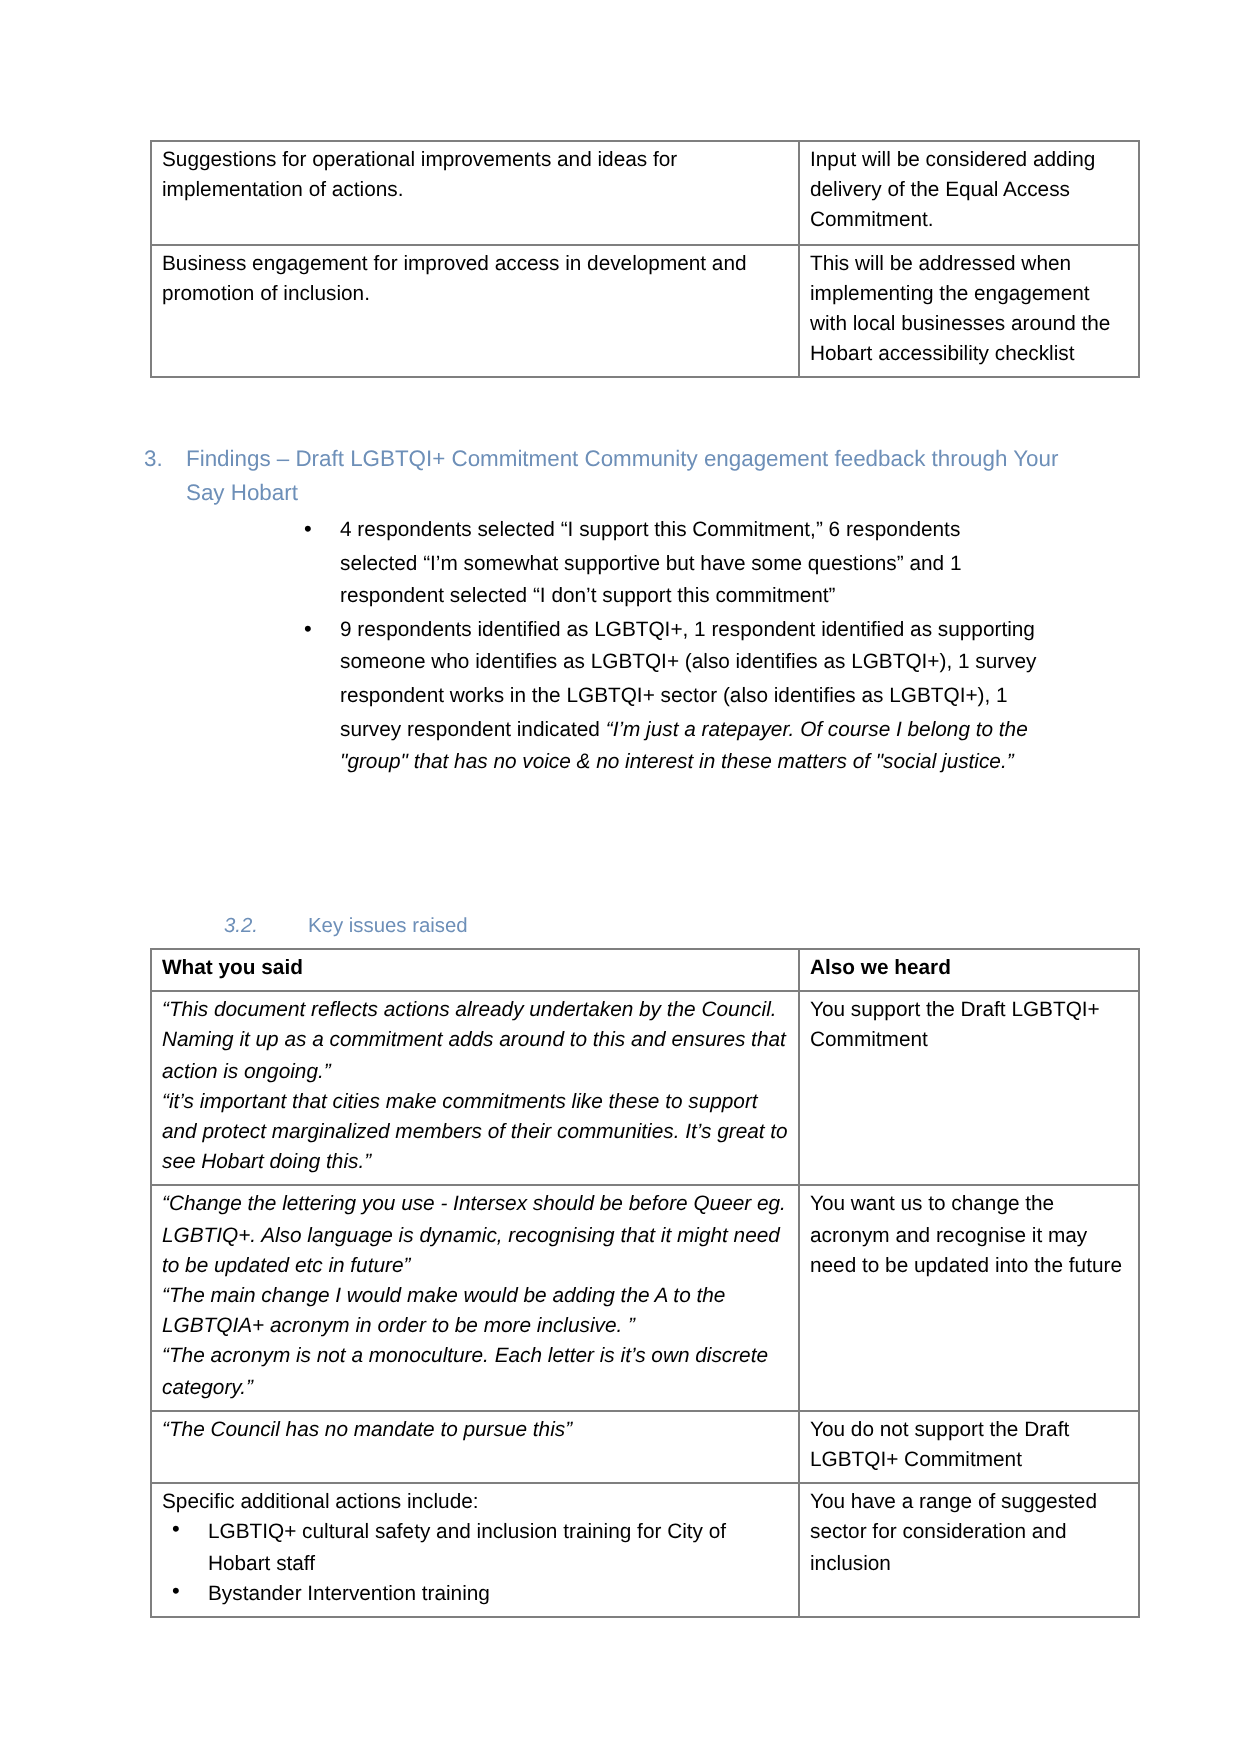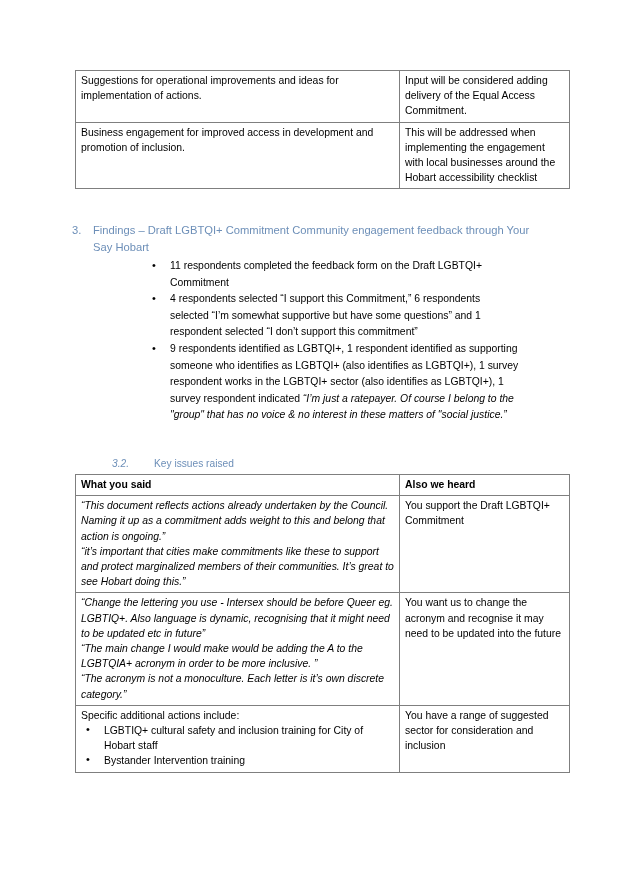--- a/index.html
+++ b/index.html
@@ -157,23 +157,20 @@
     </tbody>
   </table>
 
   <div class="heading1">
     <span class="num">3.</span>
     <span class="htext">Findings – Draft LGBTQI+ Commitment Community engagement feedback through Your Say Hobart</span>
   </div>
 
   <div class="findings">
     <ul>
-      <li>
-        <span>11 respondents completed the feedback form on the Draft LGBTQI+ Commitment</span>
-      </li>
       <li>
         <span>4 respondents selected “I support this Commitment,” 6 respondents selected “I’m somewhat supportive but have some questions” and 1 respondent selected “I don’t support this commitment”</span>
       </li>
       <li>
         <span>9 respondents identified as LGBTQI+, 1 respondent identified as supporting someone who identifies as LGBTQI+ (also identifies as LGBTQI+), 1 survey respondent works in the LGBTQI+ sector (also identifies as LGBTQI+), 1 survey respondent indicated </span><span class="ital">“I’m just a ratepayer. Of course I belong to the "group" that has no voice &amp; no interest in these matters of "social justice.”</span>
       </li>
     </ul>
   </div>
 
   <div class="heading2">
@@ -182,35 +179,41 @@
 
   <table class="doc-table" id="table-issues">
     <tbody>
       <tr>
         <td class="cell-left hdr">What you said</td>
         <td class="cell-right hdr">Also we heard</td>
       </tr>
 
       <tr>
         <td class="cell-left ital">
-          <span class="qline">“This document reflects actions already undertaken by the Council. Naming it up as a commitment adds weight to this and belong that action is ongoing.”</span>
+          <span class="qline">“This document reflects actions already undertaken by the Council. Naming it up as a commitment adds around to this and ensures that action is ongoing.”</span>
           <span class="qline">“it’s important that cities make commitments like these to support and protect marginalized members of their communities. It’s great to see Hobart doing this.”</span>
         </td>
         <td class="cell-right">You support the Draft LGBTQI+ Commitment</td>
       </tr>
 
       <tr>
         <td class="cell-left ital">
           <span class="qline">“Change the lettering you use - Intersex should be before Queer eg. LGBTIQ+. Also language is dynamic, recognising that it might need to be updated etc in future”</span>
           <span class="qline">“The main change I would make would be adding the A to the LGBTQIA+ acronym in order to be more inclusive. ”</span>
           <span class="qline">“The acronym is not a monoculture. Each letter is it’s own discrete category.”</span>
         </td>
         <td class="cell-right">You want us to change the acronym and recognise it may need to be updated into the future</td>
       </tr>
 
+      <tr>
+        <td class="cell-left ital">
+          <span class="qline">“The Council has no mandate to pursue this”</span>
+        </td>
+        <td class="cell-right">You do not support the Draft LGBTQI+ Commitment</td>
+      </tr>
 
       <tr>
         <td class="cell-left">
           <span class="qline">Specific additional actions include:</span>
           <ul class="cell-bullets">
             <li>
               <span>LGBTIQ+ cultural safety and inclusion training for City of Hobart staff</span>
             </li>
             <li>
               <span>Bystander Intervention training</span>

